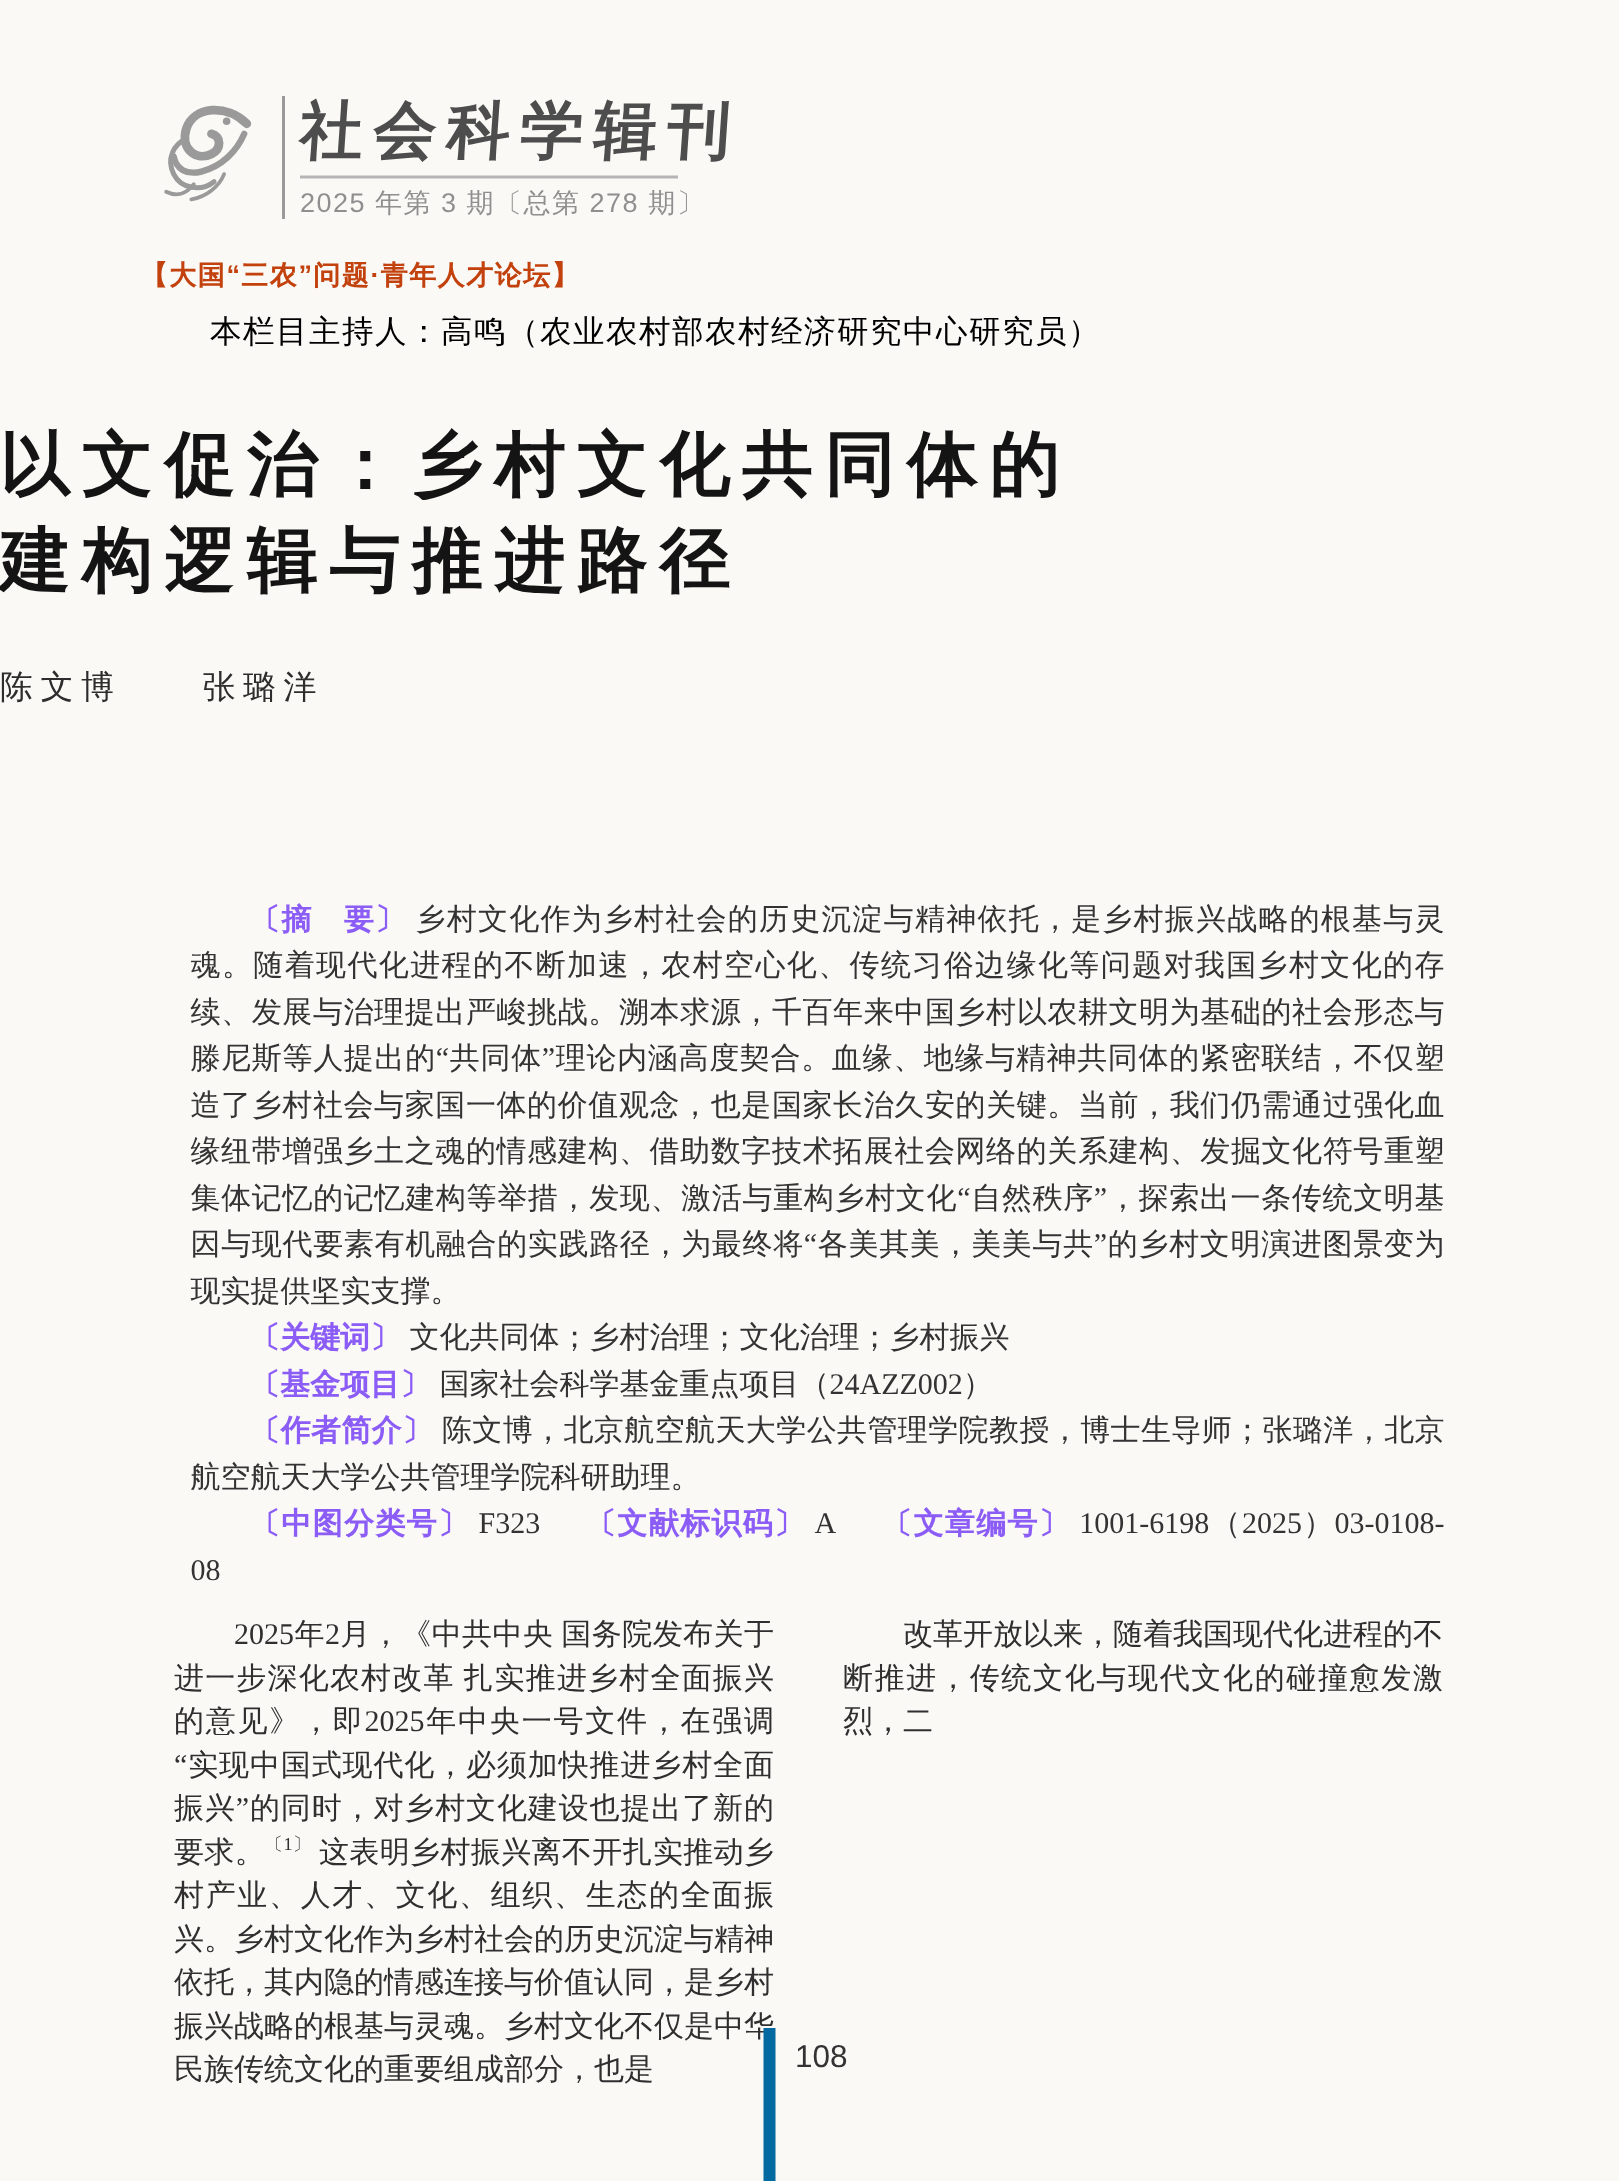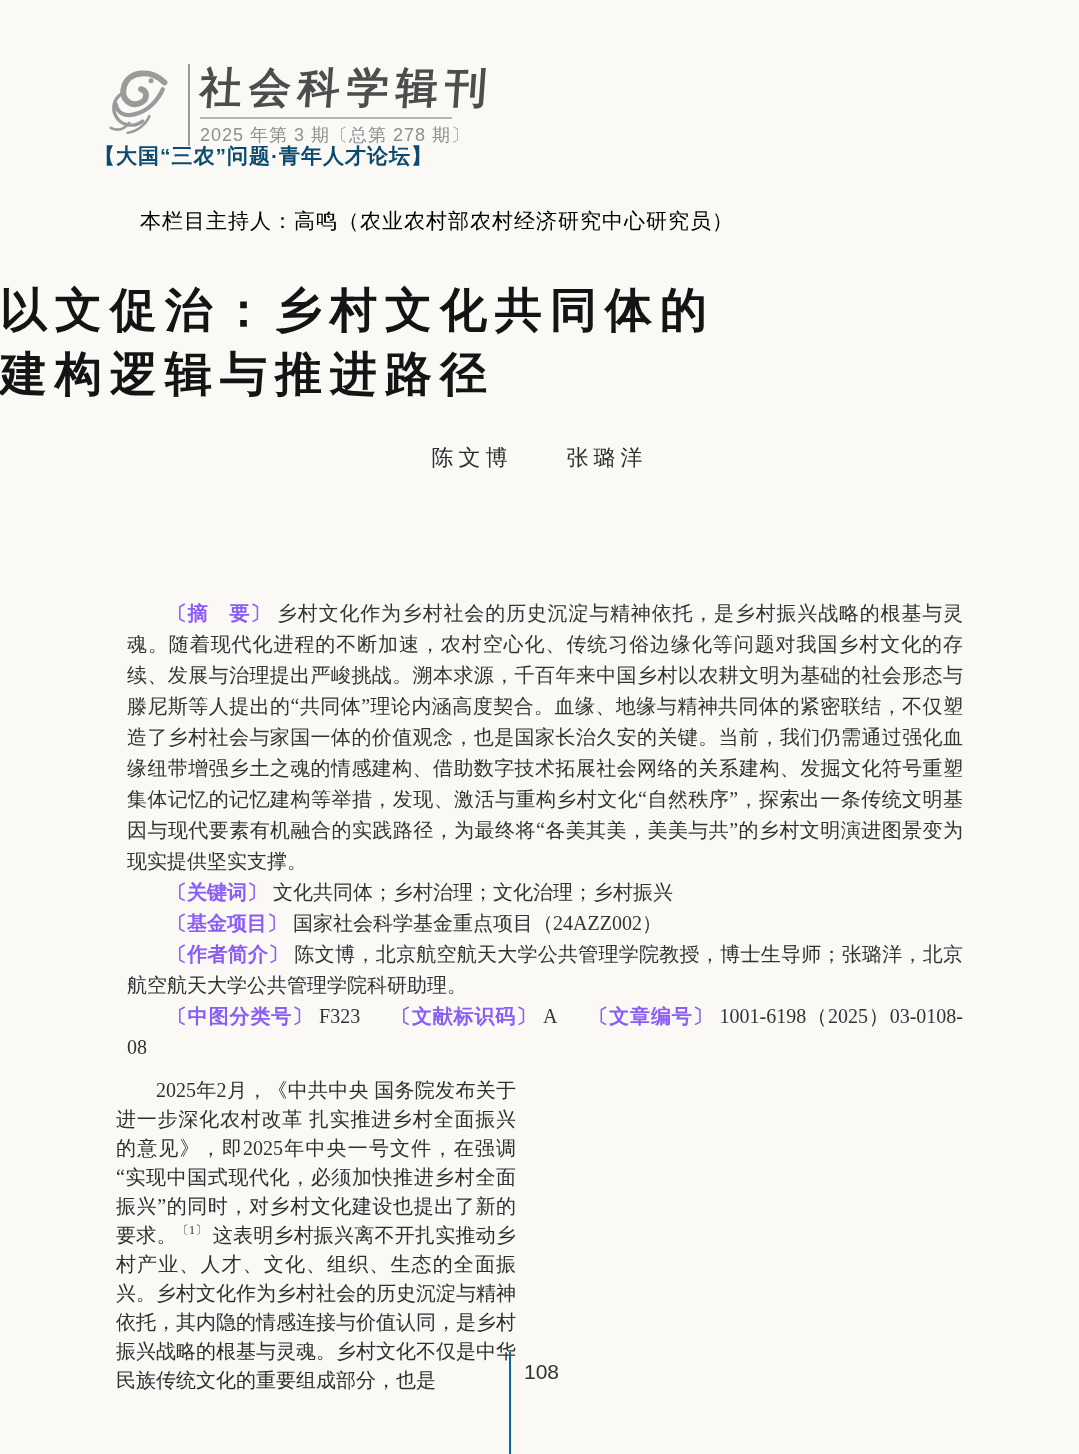--- a/index.html
+++ b/index.html
@@ -23,40 +23,39 @@
     color:#4d4d4d;letter-spacing:7px;
     transform:skewX(-4deg);
   }
   .mast-rule{height:2px;background:#b5b5b5;width:252px;margin-top:5px;}
   .issue-line{
     font-family:"Liberation Sans", sans-serif;
     font-size:18px;color:#8f8f8f;margin-top:4px;letter-spacing:1px;
   }
   
   .column-tag{
-    position:absolute;top:142px;left:94px;
+    position:absolute;top:171px;left:94px;
     font-family:"Liberation Sans", sans-serif;
-    font-weight:700;font-size:21px;color:#0c4a6e;letter-spacing:1px;
+    font-weight:700;font-size:18px;color:#c2410c;letter-spacing:1px;
   }
   .host-line{
     position:absolute;top:207px;left:140px;
     font-family:"Liberation Sans", sans-serif;
     font-size:21px;color:#000000;letter-spacing:1px;
   }
   
   .article-title{
     position:absolute;top:278px;left:0;width:100%;
     text-align:left;
     font-family:"Liberation Serif", serif;
     font-weight:900;font-size:47px;line-height:64px;
     color:#141414;letter-spacing:8px;
   }
   .authors{
     position:absolute;top:443px;left:0;width:100%;
-    text-align:center;
     font-size:22px;color:#2d2d2d;letter-spacing:5px;
   }
   
   .front-matter{
     position:absolute;top:598px;left:127px;width:836px;
     font-size:20px;line-height:31px;color:#333;
     text-align:justify;
   }
   .front-matter p{margin:0;text-indent:2em;}
   .fm-label{
@@ -74,21 +73,21 @@
     flex:1 1 0;
     font-size:20px;line-height:29px;color:#2f2f2f;
     text-align:justify;
   }
   .col p{margin:16px;}
   .col p.indent{text-indent:2em;}
   .sup{font-size:12px;vertical-align:super;line-height:0;}
   
   .footer{
     position:absolute;top:1352px;left:509px;height:102px;
-    border-left:2px solid #0369a1;
+    border-left:8px solid #0369a1;
     padding-left:13px;
     text-align:right;
   }
   .page-number{
     font-family:"Liberation Sans", sans-serif;
     font-size:21px;color:#333;padding-top:8px;display:block;
   }
 </style>
 </head>
 <body>
@@ -131,20 +130,21 @@
     <p><span class="fm-label">〔基金项目〕</span><span>国家社会科学基金重点项目（24AZZ002）</span></p>
     <p><span class="fm-label">〔作者简介〕</span><span>陈文博，北京航空航天大学公共管理学院教授，博士生导师；张璐洋，北京航空航天大学公共管理学院科研助理。</span></p>
     <p><span class="clc-pair"><span class="fm-label">〔中图分类号〕</span><span>F323</span></span><span class="clc-pair"><span class="fm-label">〔文献标识码〕</span><span>A</span></span><span class="clc-pair"><span class="fm-label">〔文章编号〕</span><span>1001-6198（2025）03-0108-08</span></span></p>
   </div>
 
   <div class="body-cols">
     <div class="col">
       <p class="indent"><span>2025年2月，《中共中央 国务院发布关于进一步深化农村改革 扎实推进乡村全面振兴的意见》，即2025年中央一号文件，在强调“实现中国式现代化，必须加快推进乡村全面振兴”的同时，对乡村文化建设也提出了新的要求。</span><span class="sup">〔1〕</span><span> 这表明乡村振兴离不开扎实推动乡村产业、人才、文化、组织、生态的全面振兴。乡村文化作为乡村社会的历史沉淀与精神依托，其内隐的情感连接与价值认同，是乡村振兴战略的根基与灵魂。乡村文化不仅是中华民族传统文化的重要组成部分，也是</span></p>
     </div>
     <div class="col">
+      <p class="indent"><span>改革开放以来，随着我国现代化进程的不断推进，传统文化与现代文化的碰撞愈发激烈，二</span></p>
     </div>
   </div>
 
   <div class="footer">
     <span class="page-number">108</span>
   </div>
 
 </div>
 
 </body></html>

